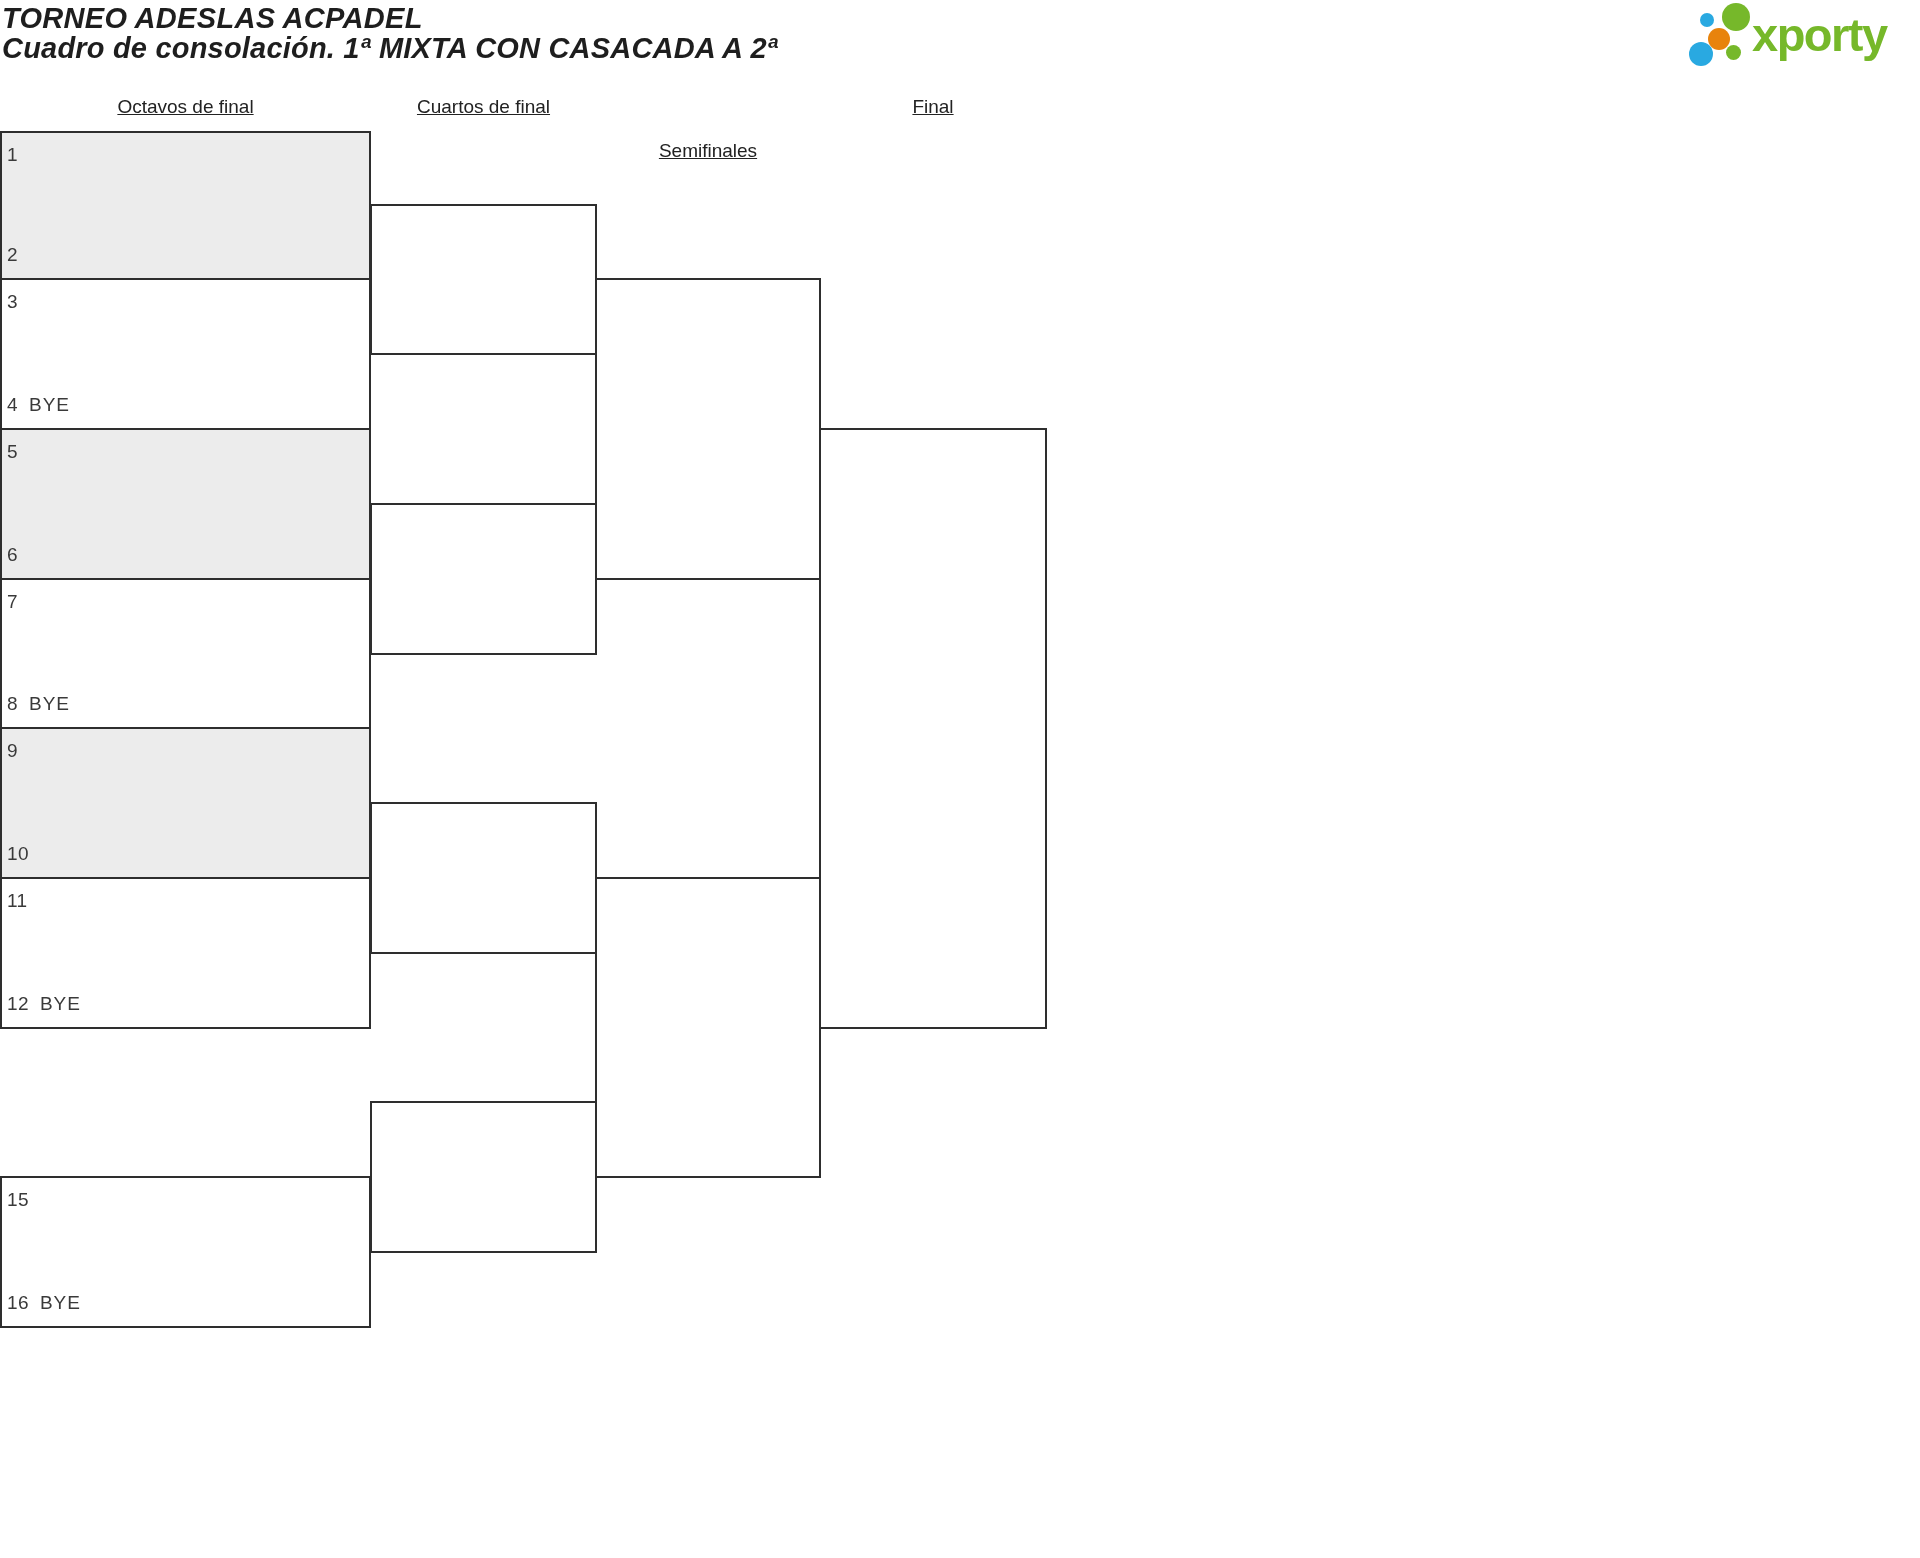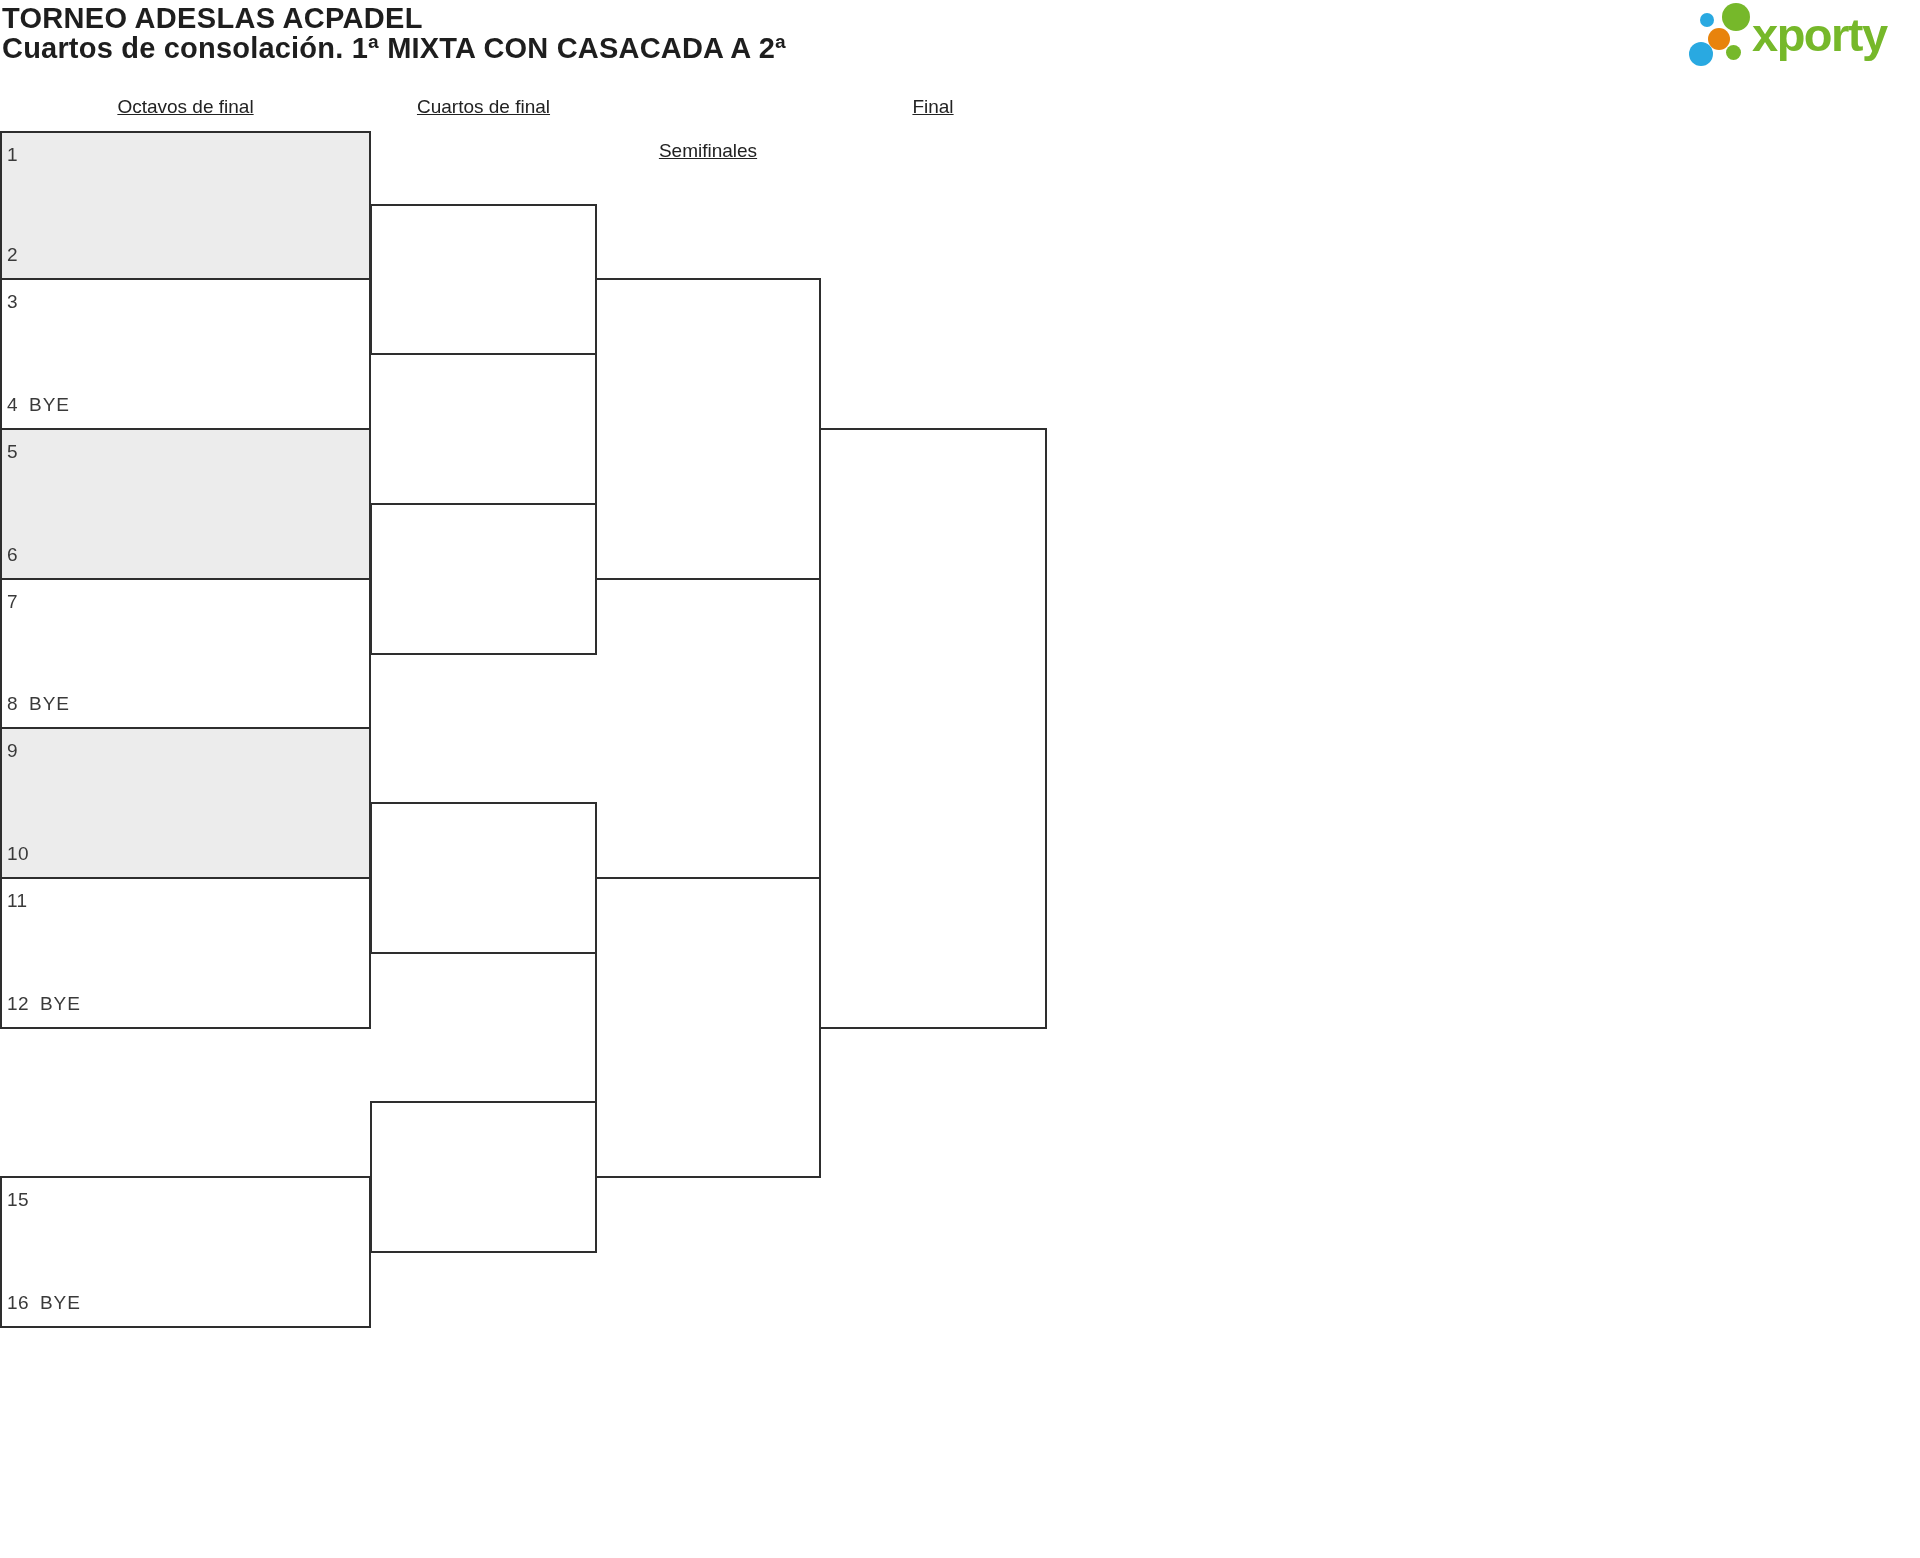--- a/index.html
+++ b/index.html
@@ -10,21 +10,21 @@
     --logo-green:#76b82a;
     --logo-blue:#29a9e1;
     --logo-orange:#e8830c;
   }
   html,body{margin:0;padding:0;background:#ffffff;}
   .page{
     position:relative;width:1920px;height:1558px;background:#ffffff;
     font-family:"Liberation Sans",sans-serif;overflow:hidden;
   }
   
-  .title-line{position:absolute;left:2px;color:var(--text-dark);white-space:nowrap;line-height:1.1;}
+  .title-line{position:absolute;left:2px;color:var(--text-dark);white-space:nowrap;line-height:1.1;font-style:italic;}
   .t1{top:3px;font-size:29px;font-weight:700;letter-spacing:.3px;}
   .t2{top:33px;font-size:29px;font-weight:600;letter-spacing:.2px;}
   
   .logo-dot{position:absolute;border-radius:50%;}
   .d-blue-sm  {left:1700px;top:13px;width:14px;height:14px;background:var(--logo-blue);}
   .d-green-lg {left:1722px;top:3px; width:28px;height:28px;background:var(--logo-green);}
   .d-orange   {left:1708px;top:28px;width:22px;height:22px;background:var(--logo-orange);}
   .d-blue-lg  {left:1689px;top:42px;width:24px;height:24px;background:var(--logo-blue);}
   .d-green-sm {left:1726px;top:45px;width:15px;height:15px;background:var(--logo-green);}
   .logo-text{
@@ -64,21 +64,21 @@
   .slot-top{top:11px;}
   .slot-bottom{bottom:12px;}
   .tag{letter-spacing:1px;}
 </style>
 </head>
 <body>
 
 <div class="page">
 
   <div class="title-line t1">TORNEO ADESLAS ACPADEL</div>
-  <div class="title-line t2">Cuartos de consolación. 1ª MIXTA CON CASACADA A 2ª</div>
+  <div class="title-line t2">Cuadro de consolación. 1ª MIXTA CON CASACADA A 2ª</div>
 
   <div>
     <span class="logo-dot d-blue-sm"></span>
     <span class="logo-dot d-green-lg"></span>
     <span class="logo-dot d-orange"></span>
     <span class="logo-dot d-blue-lg"></span>
     <span class="logo-dot d-green-sm"></span>
     <span class="logo-text">xporty</span>
   </div>
 

